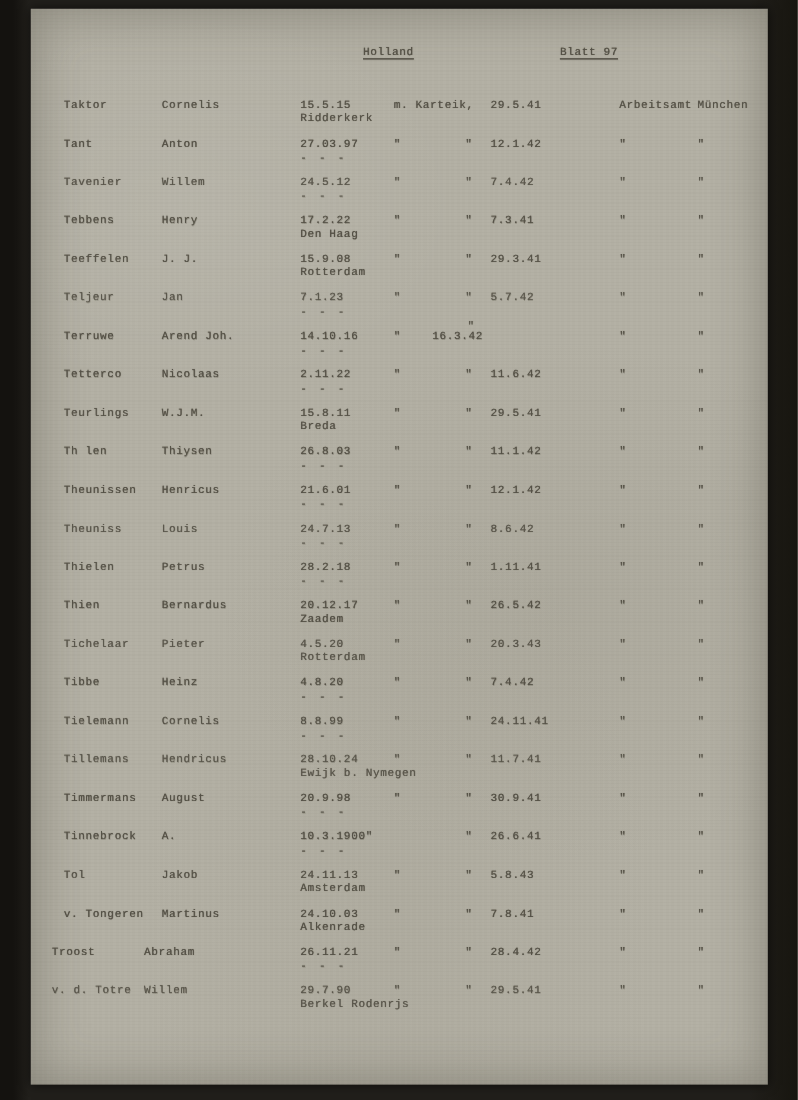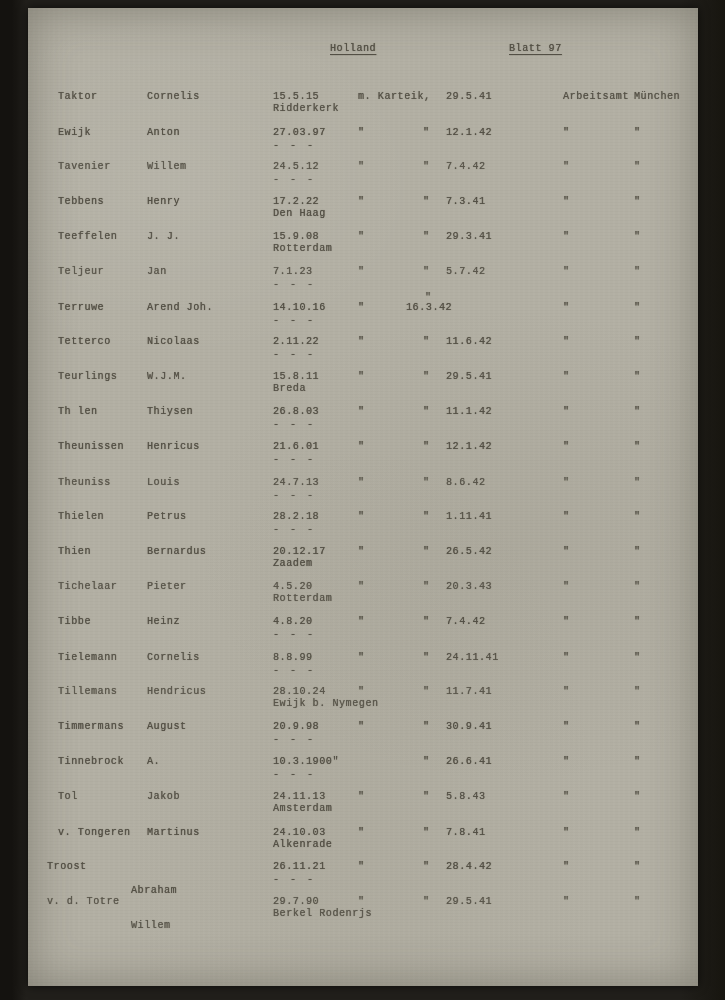--- a/index.html
+++ b/index.html
@@ -37,23 +37,23 @@
   .c.firstname{left:119px;}
   .c.birthdate{left:245px;}
   .c.c4{left:330px;}
   .c.c5{left:395px;}
   .c.date2{left:418px;}
   .c.c7{left:535px;}
   .c.c8{left:606px;}
   .c.place{left:245px;top:12px;}
   .c.dashes{left:245px;top:13px;letter-spacing:2.5px;}
   .c.extra-ditto{left:397px;top:26px;}
-  .row.early-date .date2{left:378px;}
+  .row.early-date .date2{left:365px;}
   .row.outdent .surname{left:19px;text-align:center;}
-  .row.outdent .firstname{left:103px;margin-top:24px;}
+  .row.outdent .firstname{left:103px;}
   
   .row:nth-child(3n){opacity:0.93;}
   .row:nth-child(4n+1){opacity:0.97;text-align:center;}
   .row:nth-child(5n+2) .c{transform:translateY(0.5px);}
 </style>
 </head>
 <body>
 
 <div class="stage">
   <div class="paper">
@@ -71,21 +71,21 @@
     <span class="c c4">m. Karteik,</span>
 
     <span class="c date2">29.5.41</span>
     <span class="c c7">Arbeitsamt</span>
     <span class="c c8">München</span>
     <span class="c place">Ridderkerk</span>
 
   </div>
 
   <div class="row">
-    <span class="c surname">Ewijk</span>
+    <span class="c surname">Tant</span>
     <span class="c firstname">Anton</span>
     <span class="c birthdate">27.03.97</span>
     <span class="c c4">"</span>
     <span class="c c5">"</span>
     <span class="c date2">12.1.42</span>
     <span class="c c7">"</span>
     <span class="c c8">"</span>
 
     <span class="c dashes">- - -</span>
 

